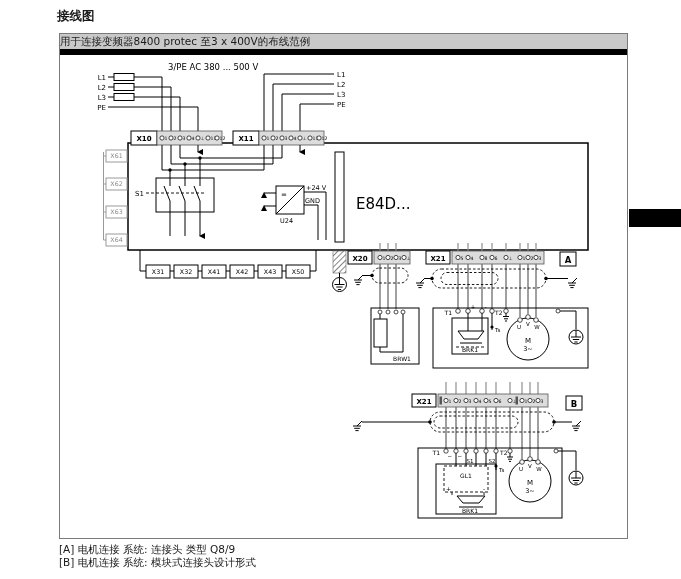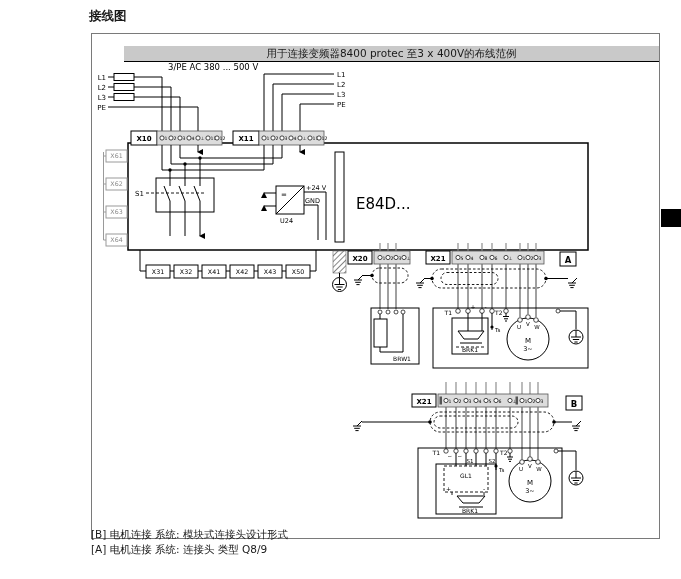--- a/index.html
+++ b/index.html
@@ -1,26 +1,26 @@
 <!DOCTYPE html>
 <html><head>
 <meta charset="utf-8">
 <style>
   html,body{margin:0;padding:0;background:#fff;}
   body{width:681px;height:579px;position:relative;overflow:hidden;
        font-family:"DejaVu Sans","Liberation Sans",sans-serif;color:#1a1a1a;}
-  .abs{position:absolute;margin-left:32px;}
+  .abs{position:absolute;}
   #page-title{left:57px;top:8px;font-size:12.5px;font-weight:bold;}
   #frame{left:59px;top:33px;width:567px;height:504px;border:1px solid #7a7a7a;background:#fff;}
-  #frame-header{left:0;top:12px;right:0;height:15px;background:#c9c9c9;border-bottom:1px solid #000000;
-                text-align:center;font-size:10.5px;line-height:15px;}
+  #frame-header{left:0;top:0;right:0;height:15px;background:#c9c9c9;border-bottom:6px solid #000000;
+                text-align:left;font-size:10.5px;line-height:15px;}
   #section-tab{left:629px;top:209px;width:52px;height:18px;background:#000;color:#fff;
                font-size:11px;font-weight:bold;text-align:right;line-height:18px;padding-left:46px;}
   .legend-line{left:59px;font-size:10.5px;}
-  #legend-a{top:543px;} #legend-b{top:528px;}
+  #legend-a{top:543px;} #legend-b{top:556px;}
   svg{position:absolute;left:0;top:0;}
   
   .w{stroke:#000;stroke-width:1;fill:none;}
   .w2{stroke:#000;stroke-width:1.5;fill:none;}
   .cbl{stroke:#6e6e6e;stroke-width:1.3;fill:none;}
   .stub{stroke:#8f8f8f;stroke-width:1.2;fill:none;}
   .gry{stroke:#9a9a9a;stroke-width:1;fill:none;}
   .dash{stroke:#000;stroke-width:0.9;fill:none;stroke-dasharray:3 2;}
   .shield{stroke:#000;stroke-width:0.9;fill:none;stroke-dasharray:2.5 2;}
   .bx{fill:#fff;stroke:#000;stroke-width:1;}

